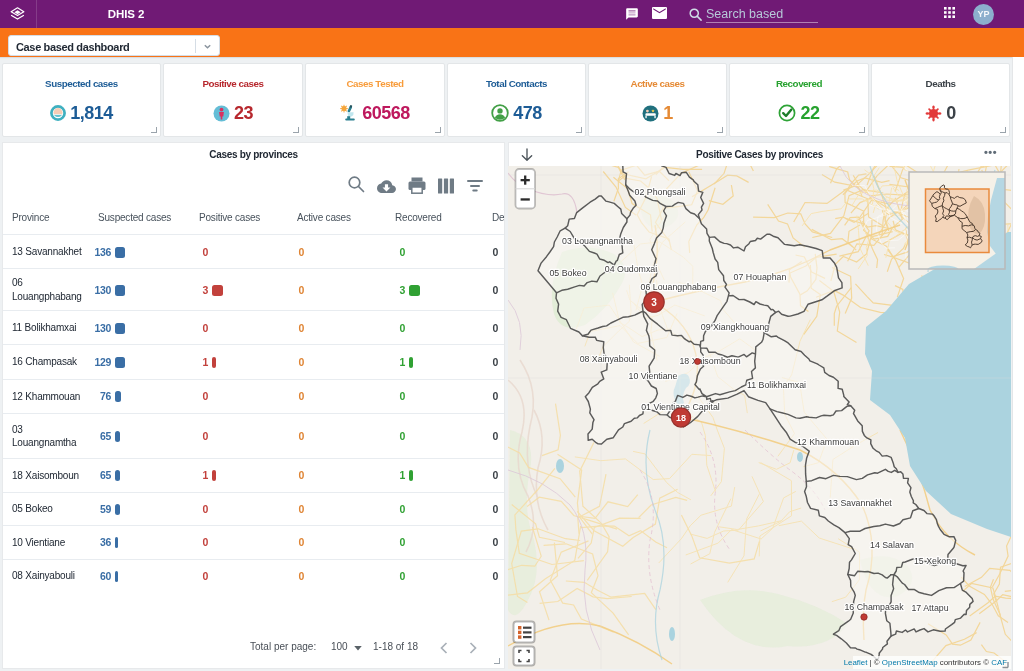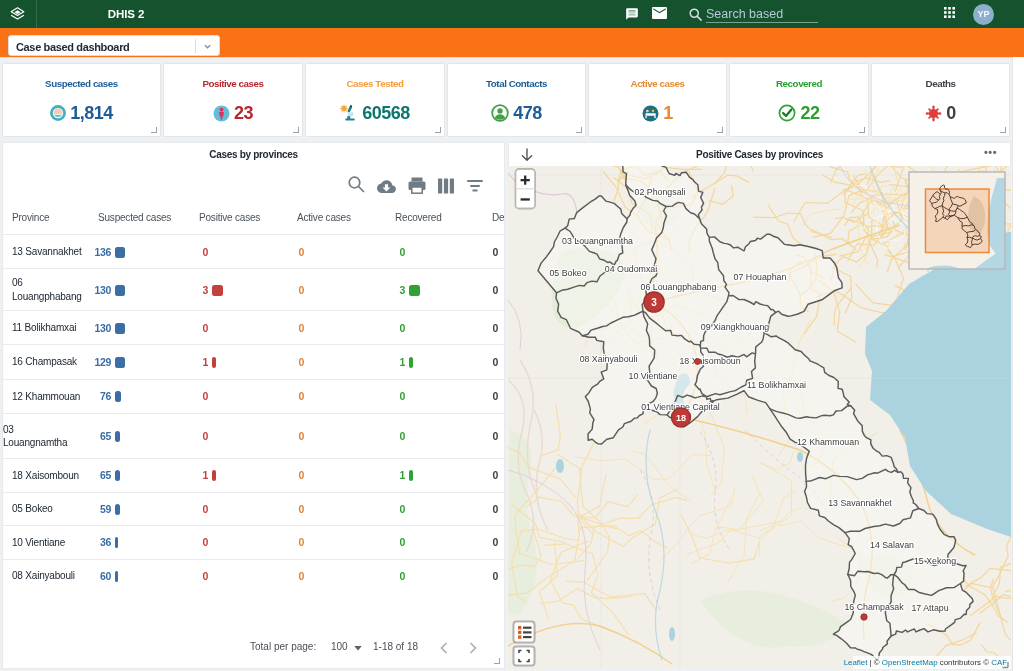--- a/index.html
+++ b/index.html
@@ -1,18 +1,18 @@
 <!DOCTYPE html>
 <html><head>
 <meta charset="utf-8">
 <style>
 *{margin:0;padding:0;box-sizing:border-box}
 html,body{width:1024px;height:671px;overflow:hidden;font-family:"Liberation Sans",sans-serif;background:#eef1f3}
 
-#hdr{position:absolute;left:0;top:0;width:1024px;height:28px;background:#14532d}
+#hdr{position:absolute;left:0;top:0;width:1024px;height:28px;background:#701a75}
 #hdr .logo{position:absolute;left:9px;top:5px}
 #hdr .vdiv{position:absolute;left:36px;top:0;width:1px;height:28px;background:rgba(255,255,255,0.15)}
 #hdr .title{position:absolute;left:36px;top:0;width:180px;height:28px;line-height:28px;text-align:center;color:#fff;font-weight:bold;font-size:11.5px;letter-spacing:-0.1px}
 #hdr .ic{position:absolute;top:7px}
 #srch{position:absolute;left:706px;top:6px;width:112px;height:17px;border-bottom:1px solid rgba(255,255,255,0.45);color:#b7c9d9;font-size:12.5px;line-height:16px}
 #grid9{left:944px;top:10px}
 #avatar{position:absolute;left:973px;top:4px;width:21px;height:21px;border-radius:50%;background:#8cafcd;color:#f4f8fb;font-size:9px;font-weight:bold;text-align:center;line-height:21px}
 
 #dbar{position:absolute;left:0;top:28px;width:1024px;height:29px;background:#f97316;box-shadow:0 1px 1px rgba(0,0,0,0.08)}
 #dsel{position:absolute;left:8px;top:7px;width:212px;height:21px;border:1px solid #d5dde5;border-radius:3px;background:#fff}
@@ -132,21 +132,21 @@
           <rect x="3.5" y="0.8" width="1" height="7.6" transform="rotate(-45 4 4.6)"></rect>
           <rect x="3.5" y="0.8" width="1" height="7.6"></rect>
           <rect x="0.2" y="4.1" width="7.6" height="1"></rect>
         </g>
         <rect x="8.6" y="2.2" width="2.6" height="6.4" rx="1" transform="rotate(25 10 5)" fill="#2a7f8f"></rect>
         <rect x="9.8" y="1.2" width="2.2" height="2.4" rx="0.6" transform="rotate(25 10.9 2.4)" fill="#23535e"></rect>
         <path d="M7.4 8.2h6.2a4.4 4.4 0 0 1-2 4.4h-3.4z" fill="#bfe6ee"></path>
         <rect x="5.2" y="14.6" width="9.6" height="2" rx="1" fill="#2a7f8f"></rect>
         <rect x="7.2" y="12.2" width="3" height="3" fill="#2a7f8f"></rect>
       </svg>
-      <span class="num" style="color:#0f766e">60568</span>
+      <span class="num" style="color:#be185d">60568</span>
     </div>
     <div class="rz"></div>
   </div>
 <div class="card" style="left:447px;width:139px">
     <div class="t" style="color:#1d5c96">Total Contacts</div>
     <div class="cg">
       <svg width="18" height="18" viewBox="0 0 18 18">
         <circle cx="9" cy="9" r="7.8" fill="#fff" stroke="#43a047" stroke-width="1.8"></circle>
         <circle cx="9" cy="6.9" r="2.7" fill="#43a047"></circle>
         <path d="M3.9 13.8a5.4 5.4 0 0 1 10.2 0 a8 8 0 0 1-10.2 0z" fill="#43a047"></path>
@@ -275,21 +275,21 @@
         </tr>
         <tr style="height:34.5px">
           <td style="width:95px;padding-left:9px;line-height:13.5px;white-space:nowrap;font-size:10px;letter-spacing:-0.2px">12 Khammouan</td>
           <td style="width:101px"><span class="nm" style="color:#3a6ea5;width:13px">76</span><span class="bar" style="width:5.8px;background:#3a6ea5"></span></td>
           <td style="width:98px"><span class="nm" style="color:#c2413c;width:9px">0</span></td>
           <td style="width:98px"><span class="nm" style="color:#df8433;width:7px">0</span></td>
           <td style="width:97px"><span class="nm" style="color:#30a133;width:10px">0</span></td>
           <td><span class="nm" style="color:#3c4248;width:6px">0</span></td>
         </tr>
         <tr style="height:45px">
-          <td style="width:95px;line-height:13.5px;white-space:nowrap;font-size:10px;letter-spacing:-0.2px">03<br>Louangnamtha</td>
+          <td style="width:95px;padding-left:9px;line-height:13.5px;white-space:nowrap;font-size:10px;letter-spacing:-0.2px">03<br>Louangnamtha</td>
           <td style="width:101px"><span class="nm" style="color:#3a6ea5;width:13px">65</span><span class="bar" style="width:4.9px;background:#3a6ea5"></span></td>
           <td style="width:98px"><span class="nm" style="color:#c2413c;width:9px">0</span></td>
           <td style="width:98px"><span class="nm" style="color:#df8433;width:7px">0</span></td>
           <td style="width:97px"><span class="nm" style="color:#30a133;width:10px">0</span></td>
           <td><span class="nm" style="color:#3c4248;width:6px">0</span></td>
         </tr>
         <tr style="height:33.5px">
           <td style="width:95px;padding-left:9px;line-height:13.5px;white-space:nowrap;font-size:10px;letter-spacing:-0.2px">18 Xaisomboun</td>
           <td style="width:101px"><span class="nm" style="color:#3a6ea5;width:13px">65</span><span class="bar" style="width:4.9px;background:#3a6ea5"></span></td>
           <td style="width:98px"><span class="nm" style="color:#c2413c;width:9px">1</span><span class="bar" style="width:3.5px;background:#c2413c"></span></td>

